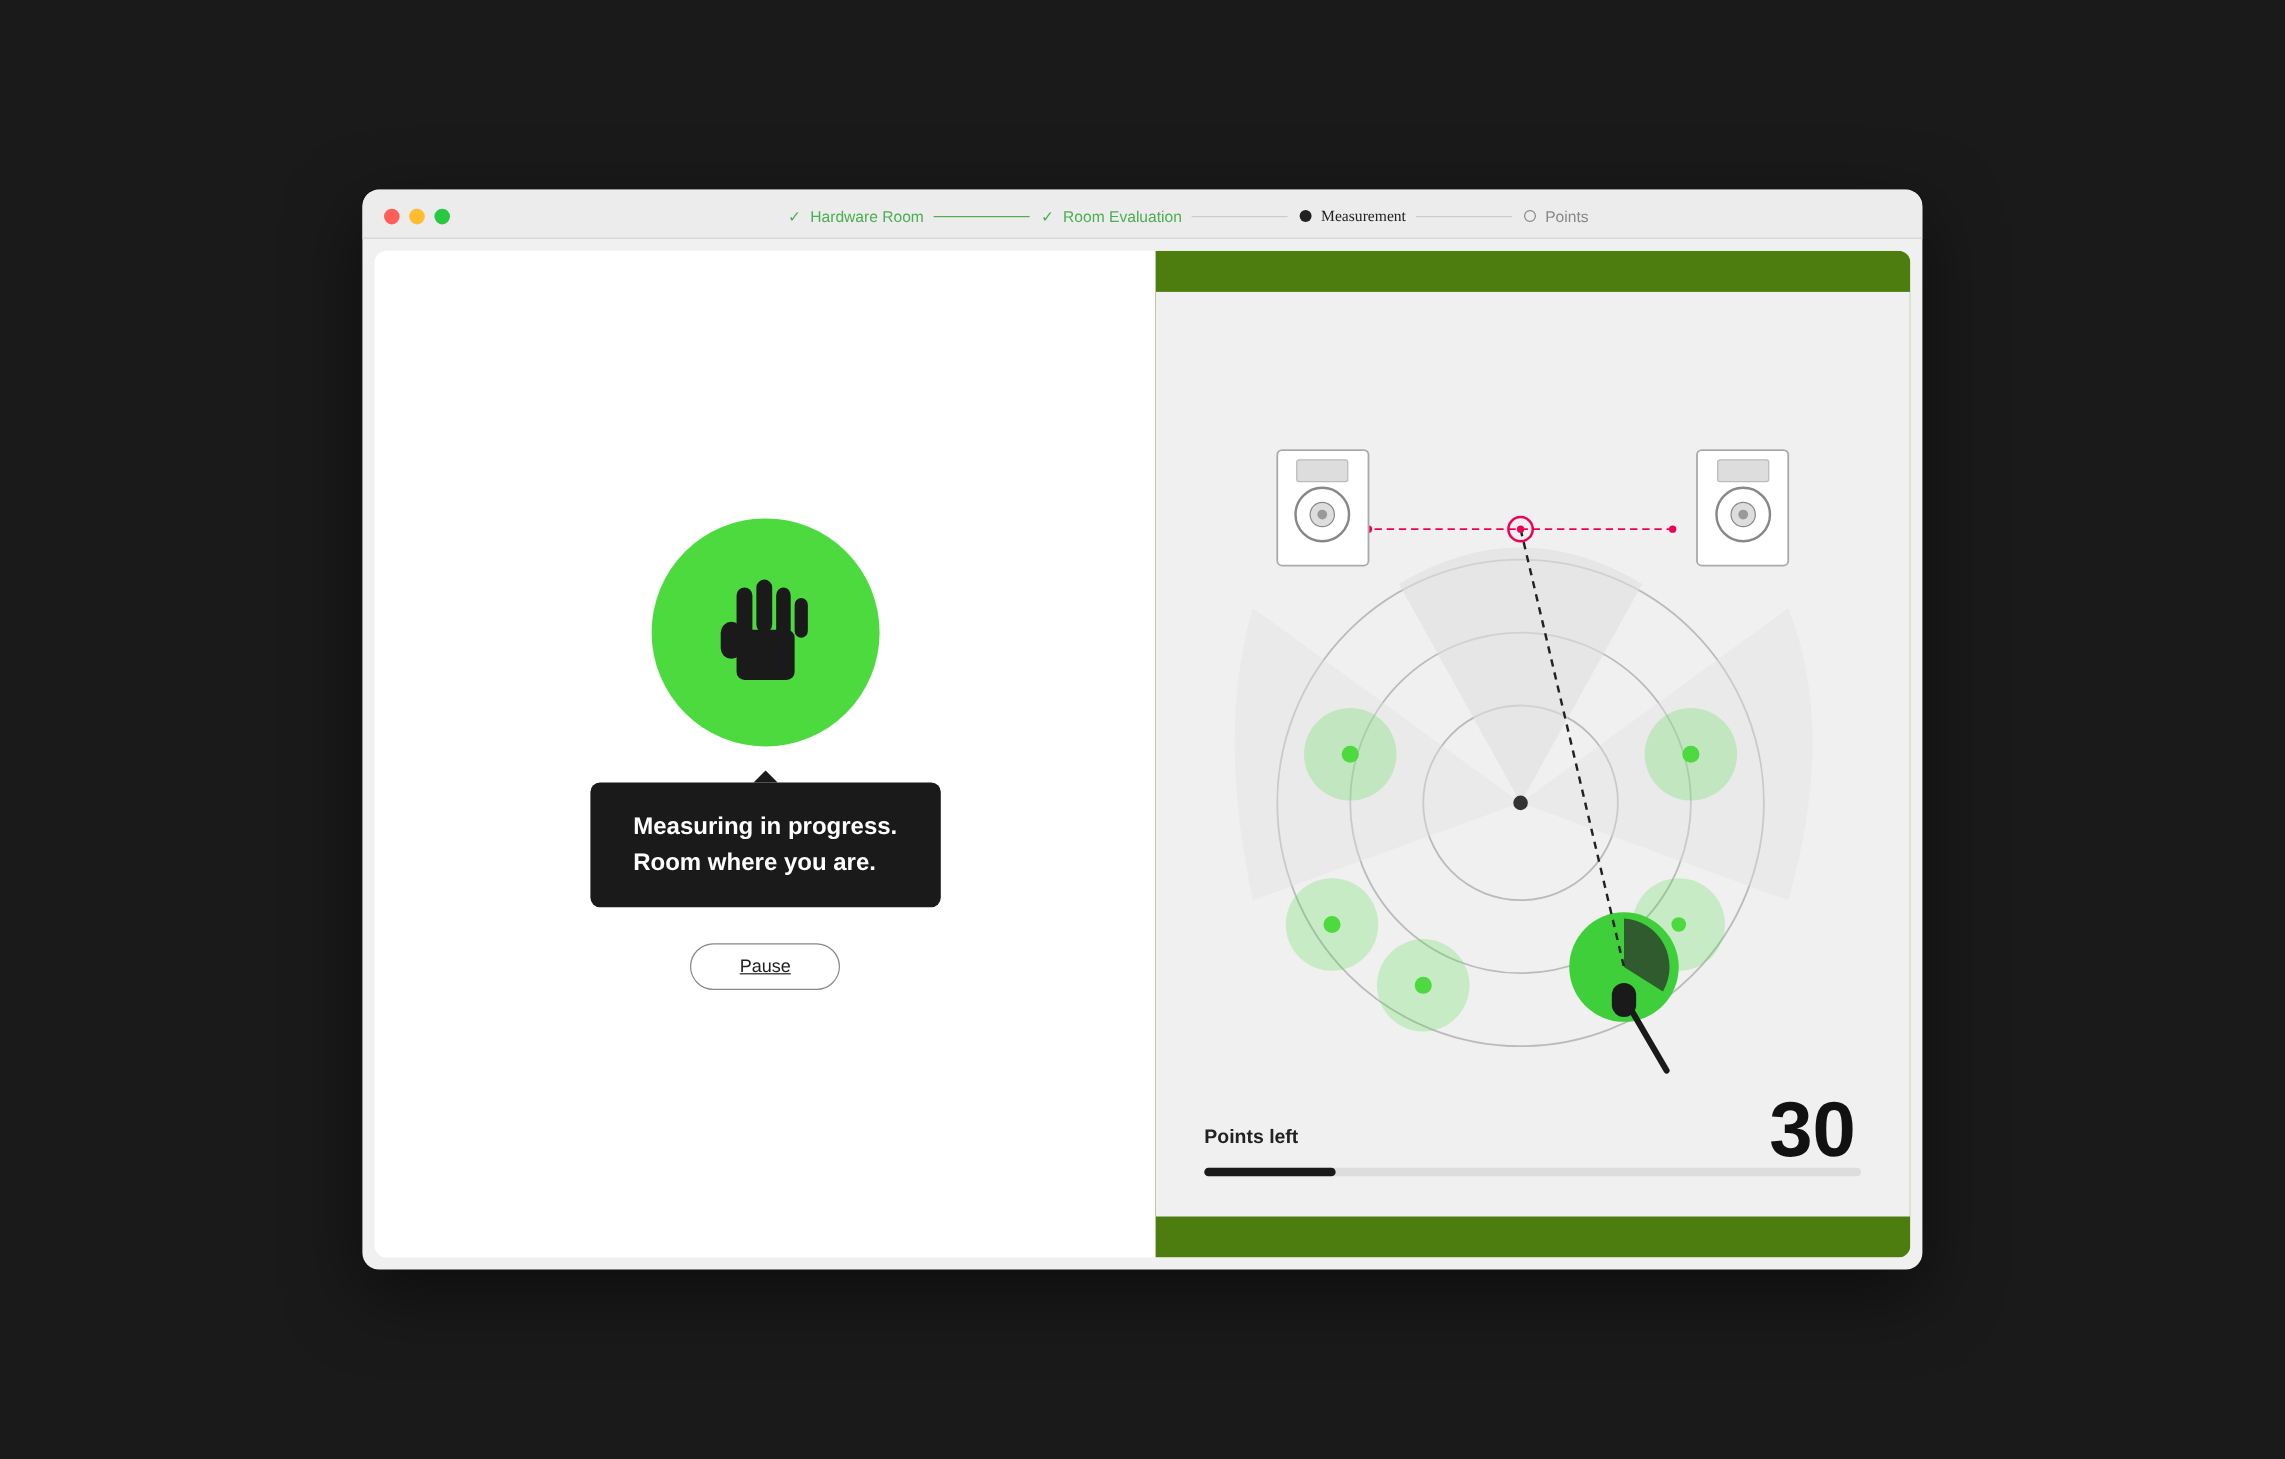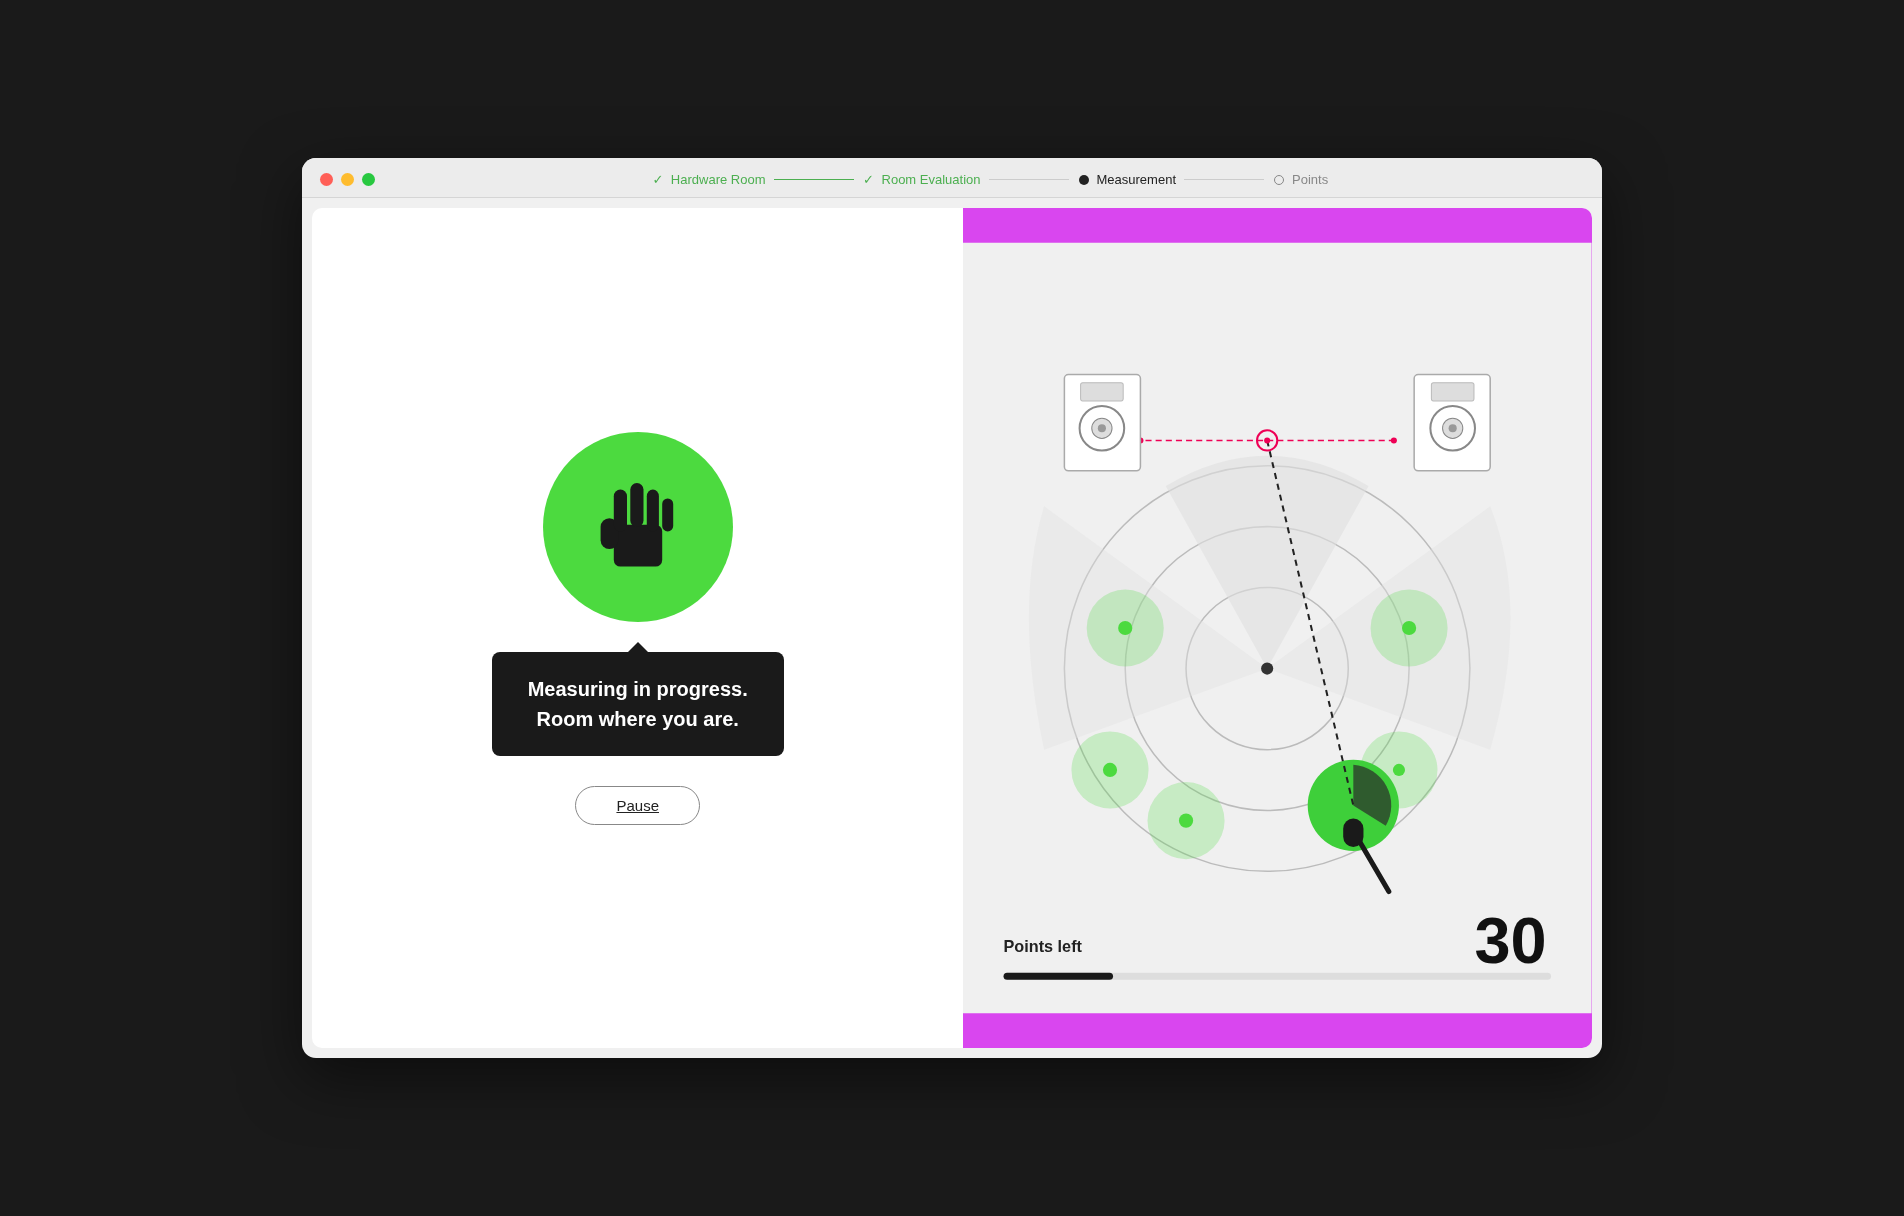--- a/index.html
+++ b/index.html
@@ -50,21 +50,21 @@
       gap: 0;
     }
     .step {
       display: flex;
       align-items: center;
       gap: 6px;
       font-size: 13px;
       color: #888;
     }
     .step.completed { color: #4caf50; }
-    .step.active { color: #222; font-weight: 500; }
+    .step.active { color: #222; font-weight: 500; font-family: Liberation Serif, serif; }
     .step-icon {
       width: 14px;
       height: 14px;
       display: flex;
       align-items: center;
       justify-content: center;
       font-size: 11px;
     }
     .step-icon.check { color: #4caf50; font-size: 13px; }
     .step-icon.dot-filled {
@@ -115,21 +115,20 @@
     }
     .hand-svg {
       width: 110px;
       height: 110px;
     }
     .message-box {
       background: #1a1a1a;
       color: white;
       border-radius: 8px;
       padding: 22px 36px;
-      text-align: center;
       position: relative;
       max-width: 400px;
     }
     .message-box::before {
       content: '';
       position: absolute;
       top: -10px;
       left: 50%;
       transform: translateX(-50%);
       width: 0;
@@ -149,21 +148,21 @@
       background: white;
       border-radius: 20px;
       padding: 10px 40px;
       font-size: 15px;
       cursor: pointer;
       color: #222;
       text-decoration: underline;
     }
     .right-panel {
       flex: 1.1;
-      background: #d946ef;
+      background: #4d7c0f;
       position: relative;
       overflow: hidden;
       border-radius: 0 8px 8px 0;
     }
     .diagram-area {
       position: relative;
       width: 100%;
       height: 100%;
     }
   </style>

